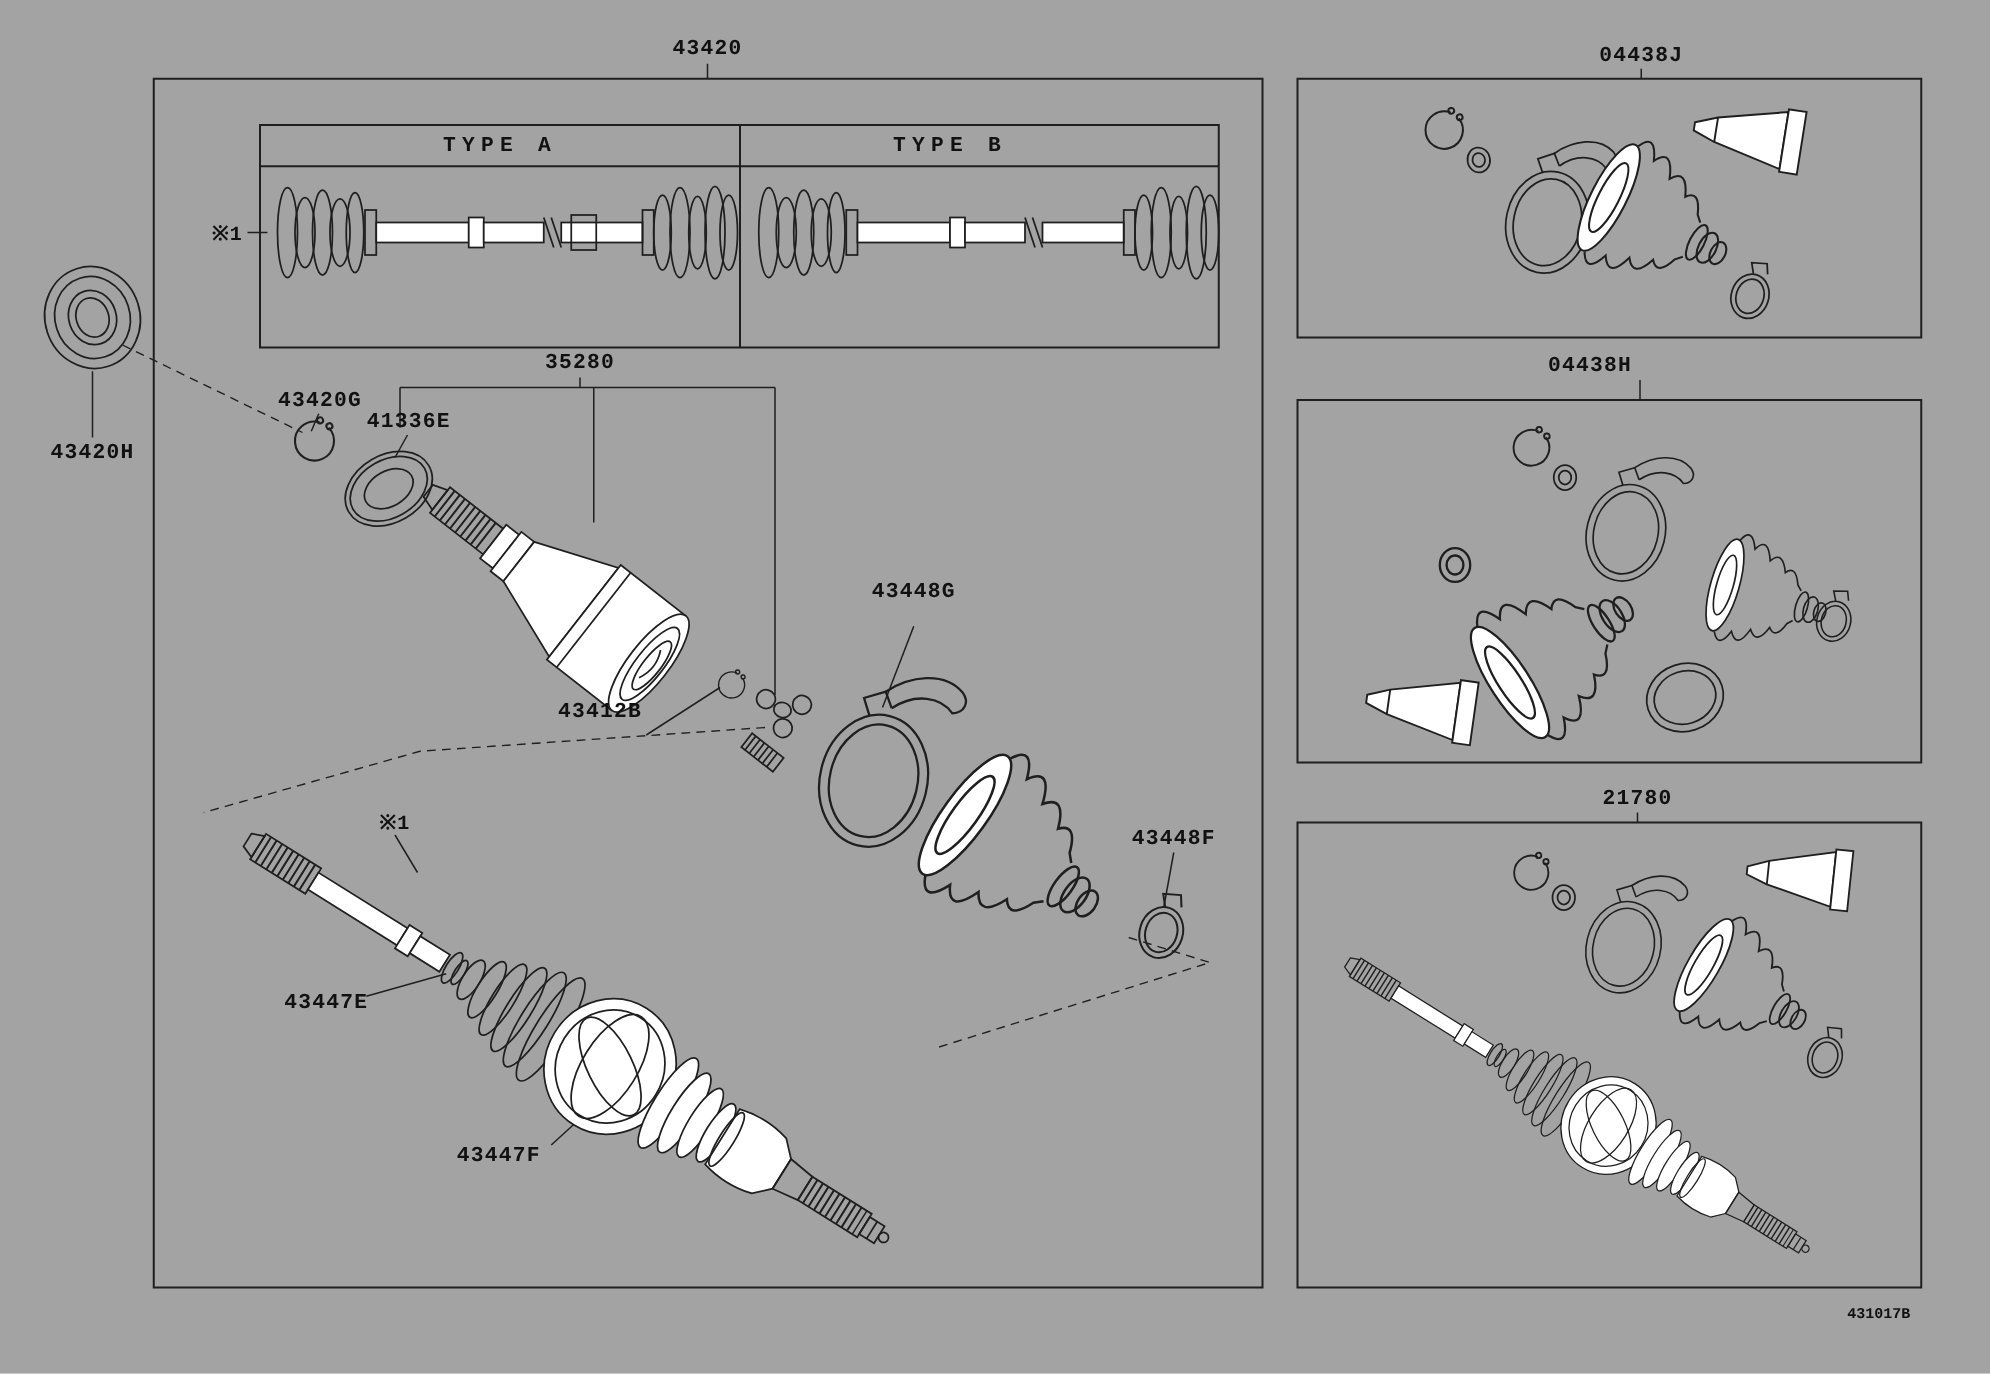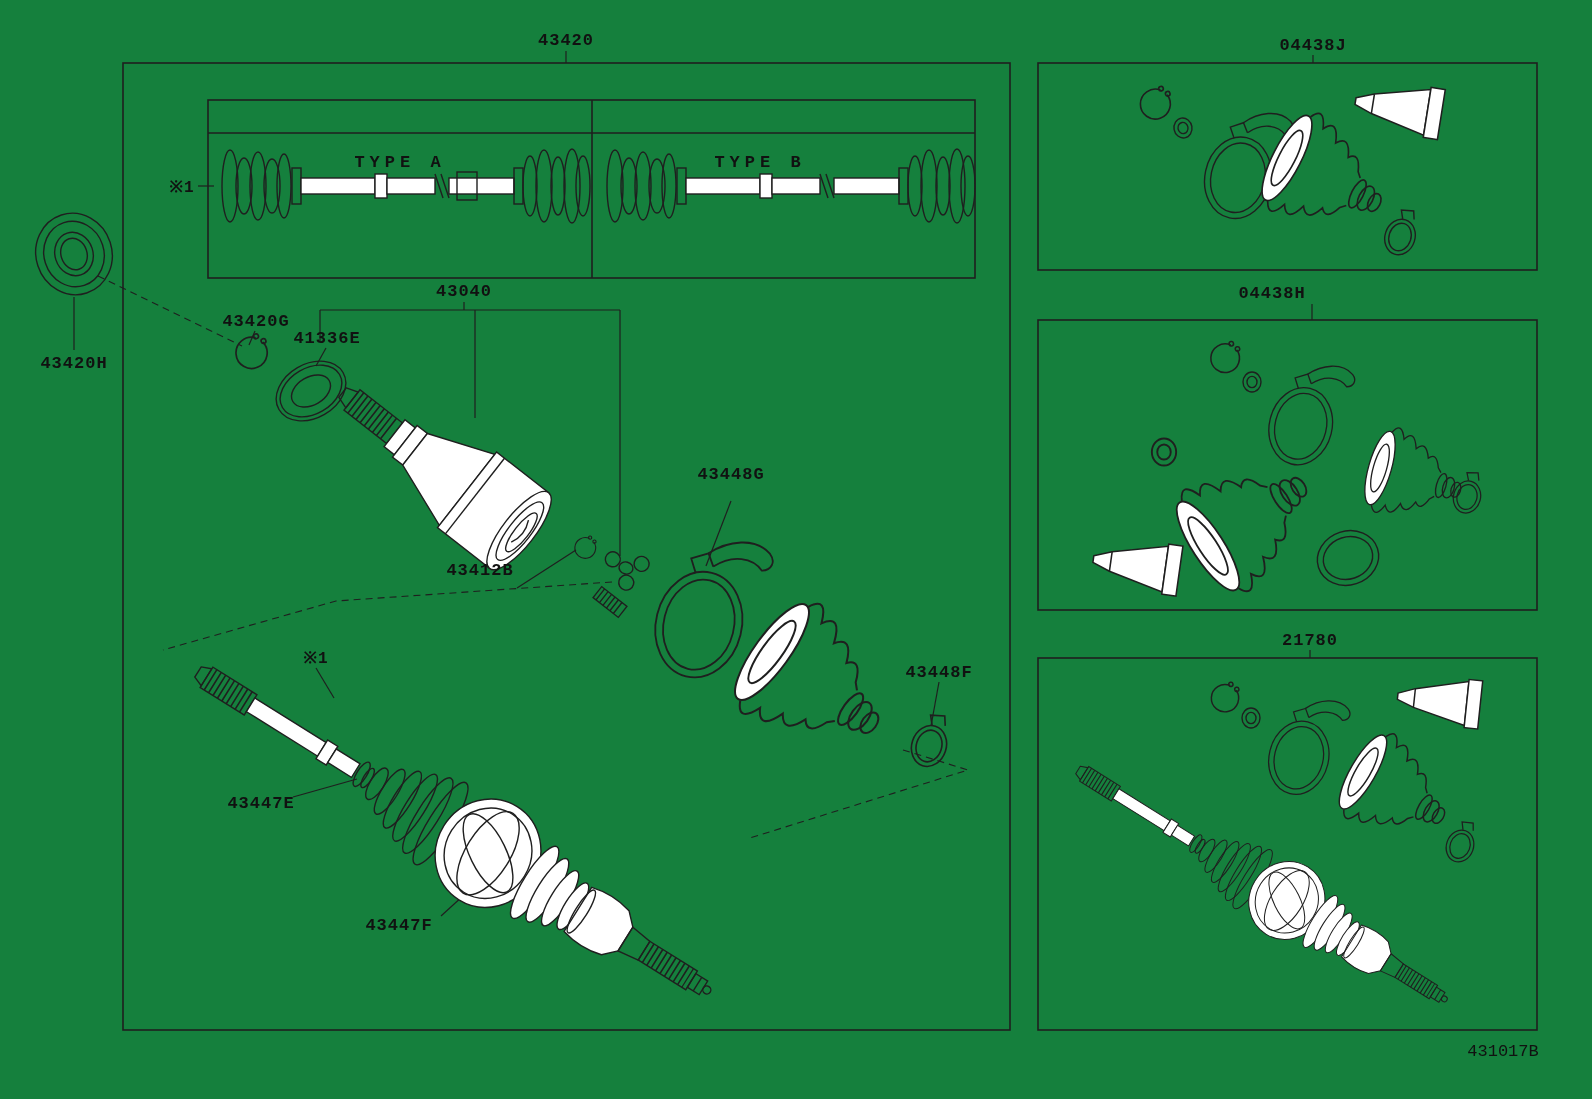--- a/index.html
+++ b/index.html
@@ -1,23 +1,23 @@
 <!DOCTYPE html>
 <html><head>
 <meta charset="utf-8">
 <style>
   html,body{margin:0;padding:0;background:#ffffff;}
-  .page{position:relative;width:1592px;height:1099px;background:#15803d;overflow:hidden;
+  .page{position:relative;width:1592px;height:1099px;background:#a3a3a3;overflow:hidden;
         font-family:"Liberation Mono","DejaVu Sans Mono",monospace;}
   .art{position:absolute;left:0;top:0;}
   .lbl{position:absolute;transform:translate(-50%,-50%);font-size:17px;font-weight:700;
        color:#111111;white-space:nowrap;letter-spacing:1px;}
-  .lbl.wide{letter-spacing:5px;margin-top:45px;}
+  .lbl.wide{letter-spacing:5px;}
   .lbl.ref{font-size:16px;}
-  .lbl.plate{font-weight:400;letter-spacing:0;font-size:17px;}
+  .lbl.plate{font-weight:700;letter-spacing:0;font-size:12px;}
 </style>
 </head>
 <body>
 
 <div class="page">
 
   <svg class="art" width="1592" height="1099" viewBox="0 0 1592 1099">
     <defs>
       <g id="snapring">
         <path d="M10,-9 A13,13 0 1 0 14.5,-3.5"></path>
@@ -247,21 +247,21 @@
     </g>
   </svg>
 
   <div class="lbl" style="left:566px;top:40px">43420</div>
   <div class="lbl wide" style="left:400px;top:117px">TYPE A</div>
   <div class="lbl wide" style="left:760px;top:117px">TYPE B</div>
   <div class="lbl ref" style="left:182px;top:186px">※1</div>
   <div class="lbl" style="left:74px;top:363px">43420H</div>
   <div class="lbl" style="left:256px;top:321px">43420G</div>
   <div class="lbl" style="left:327px;top:338px">41336E</div>
-  <div class="lbl" style="left:464px;top:291px">43040</div>
+  <div class="lbl" style="left:464px;top:291px">35280</div>
   <div class="lbl" style="left:480px;top:570px">43412B</div>
   <div class="lbl" style="left:731px;top:474px">43448G</div>
   <div class="lbl" style="left:939px;top:672px">43448F</div>
   <div class="lbl ref" style="left:316px;top:657px">※1</div>
   <div class="lbl" style="left:261px;top:803px">43447E</div>
   <div class="lbl" style="left:399px;top:925px">43447F</div>
   <div class="lbl" style="left:1313px;top:45px">04438J</div>
   <div class="lbl" style="left:1272px;top:293px">04438H</div>
   <div class="lbl" style="left:1310px;top:640px">21780</div>
   <div class="lbl plate" style="left:1503px;top:1051px">431017B</div>

